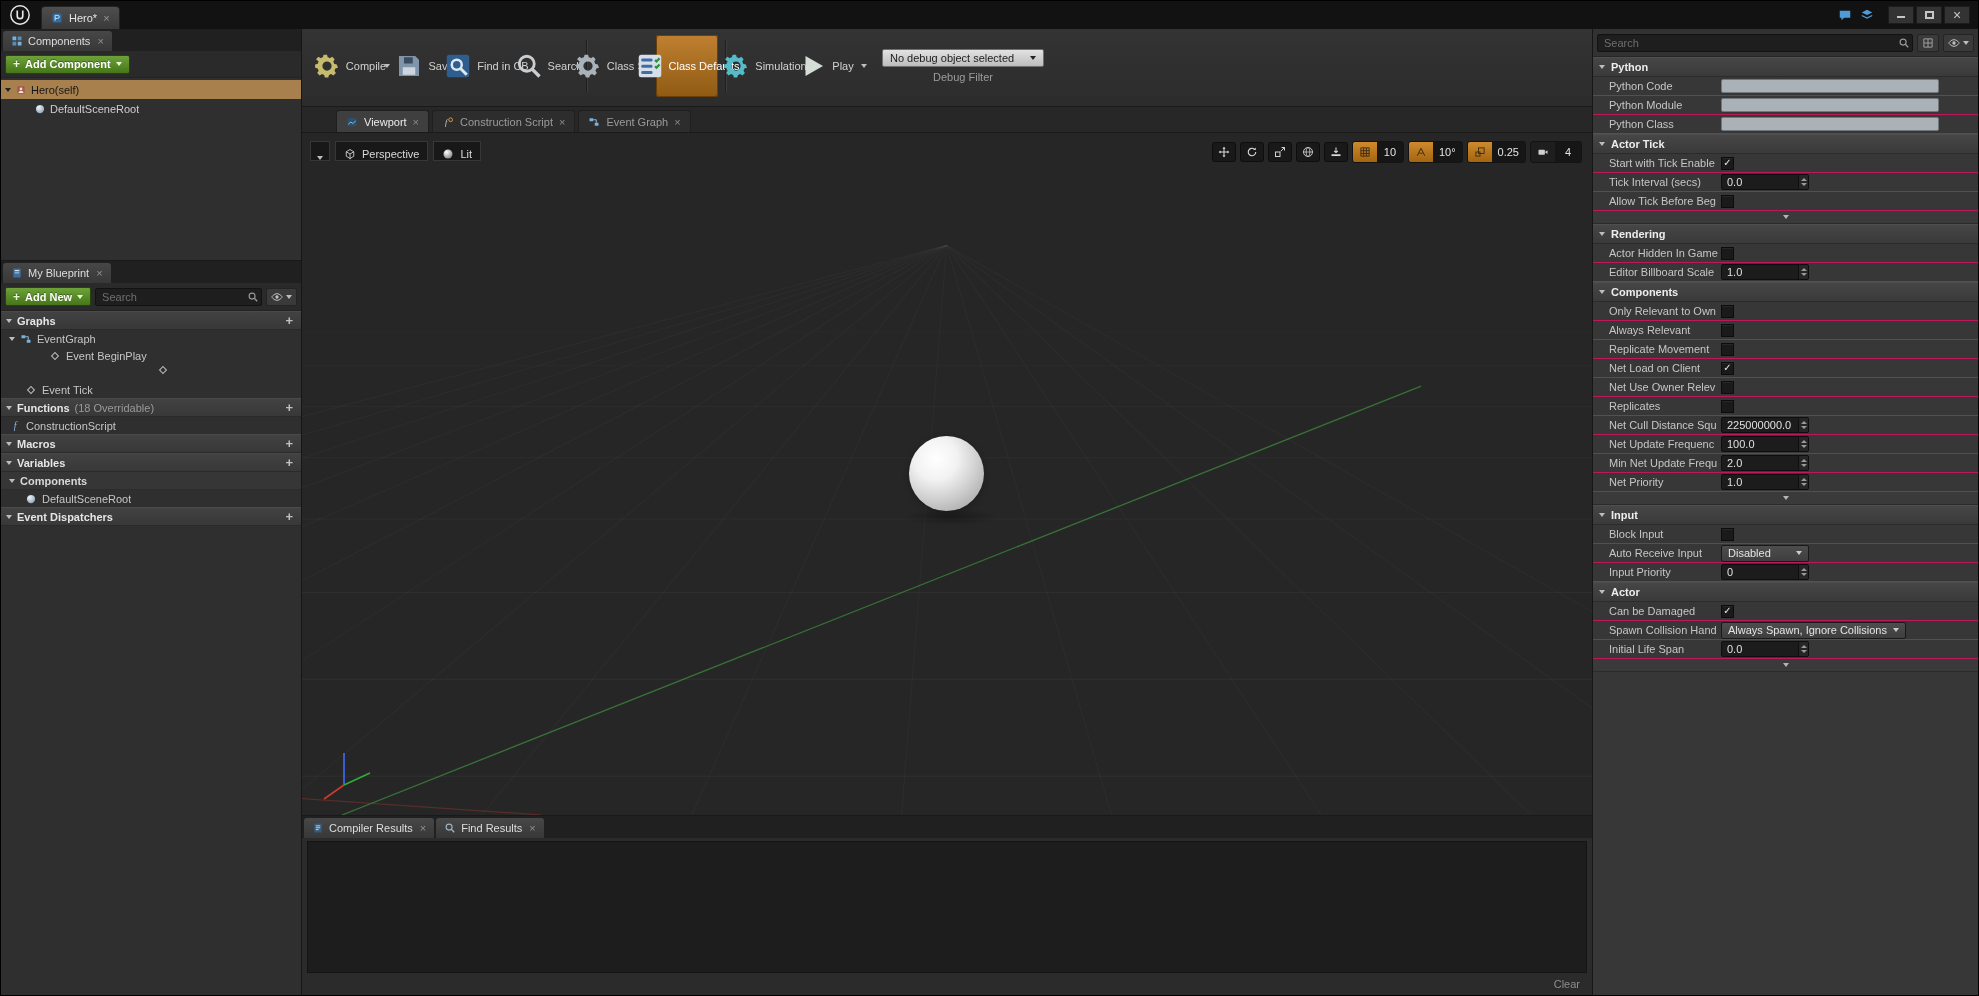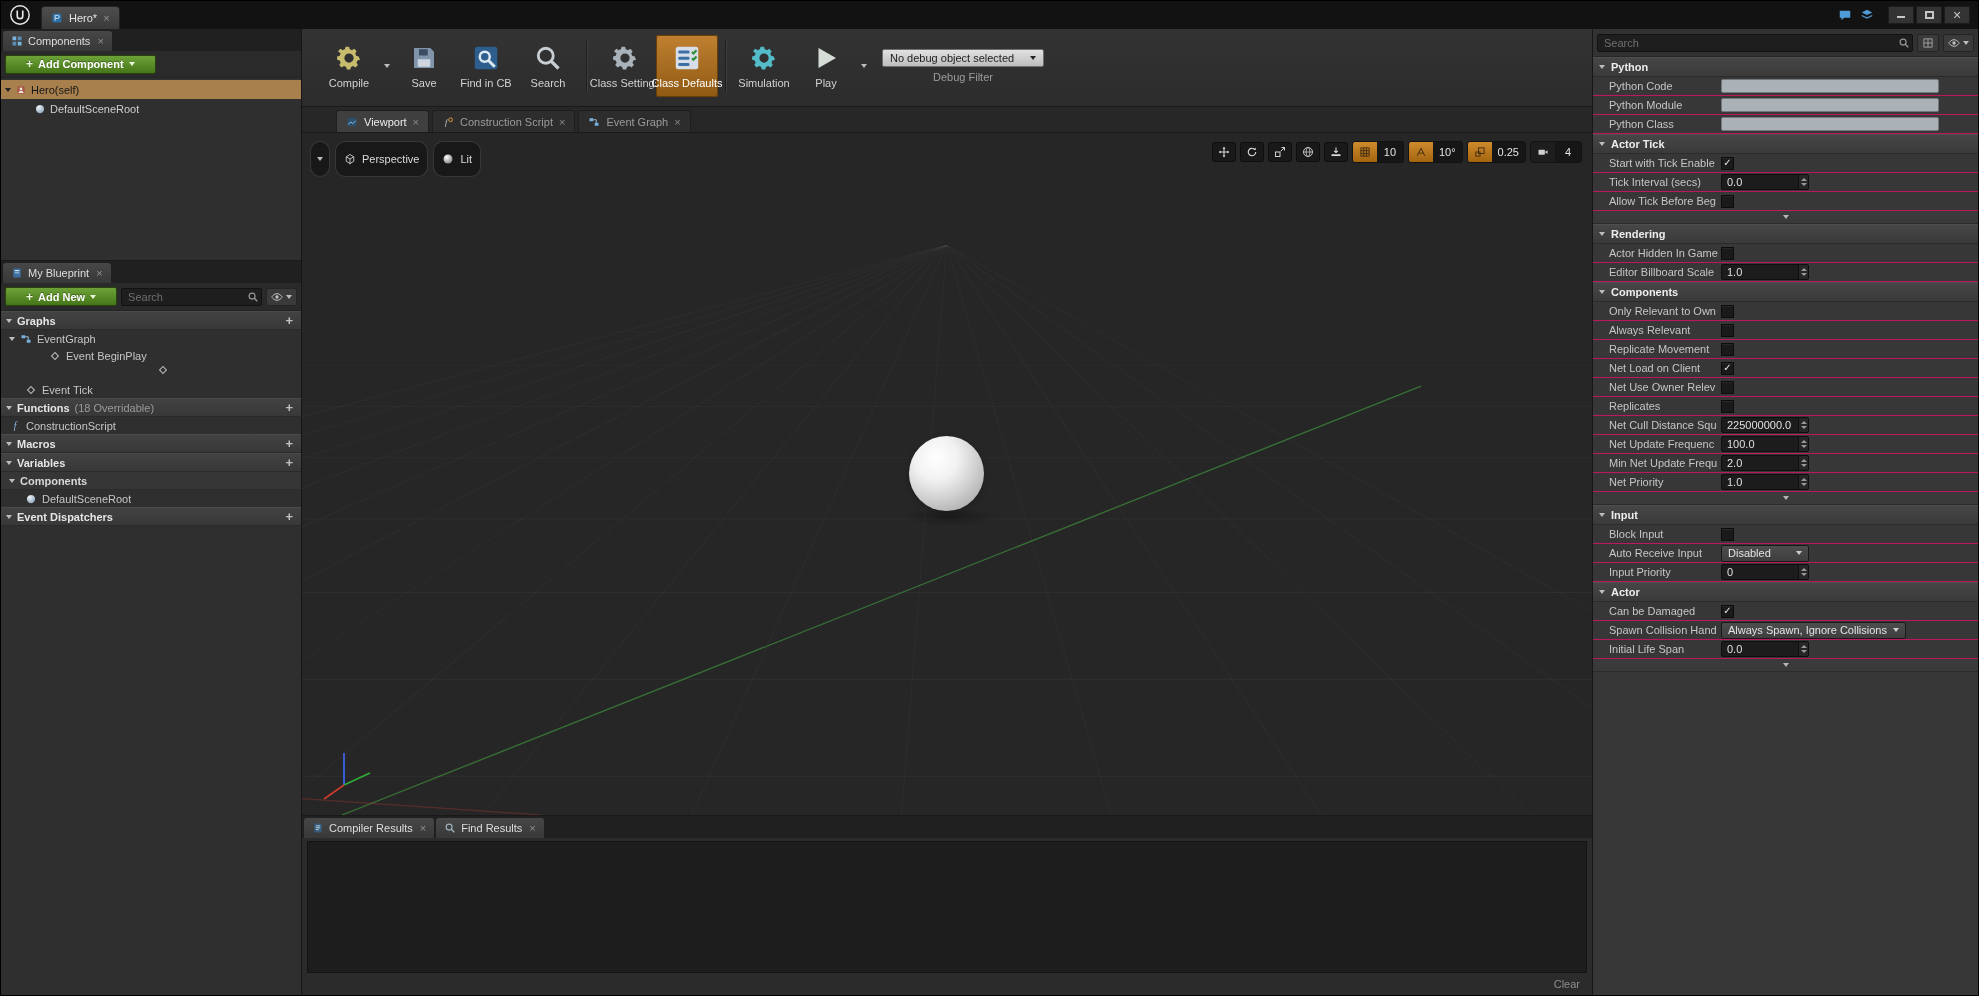--- a/index.html
+++ b/index.html
@@ -40,21 +40,21 @@
 .left-col{width:301px;flex:none;display:flex;flex-direction:column;background:#2f2f2f;border-right:1px solid #161616}
 .center-col{flex:1;min-width:0;display:flex;flex-direction:column;background:#2b2b2b}
 .right-col{width:386px;flex:none;display:flex;flex-direction:column;background:#373737;border-left:1px solid #161616}
 
 .paneltabs{height:22px;flex:none;background:#202020;display:flex;align-items:flex-end;padding-left:2px;gap:2px}
 .ptab{height:20px;background:linear-gradient(#474747,#383838);border-radius:3px 3px 0 0;display:flex;align-items:center;gap:5px;padding:0 8px;color:#dedede}
 .ptab .close{color:#909090;font-size:11px;margin-left:2px}
 
 .comp-panel{height:232px;flex:none;display:flex;flex-direction:column;border-bottom:1px solid #1a1a1a}
 .comp-toolbar{height:27px;flex:none;display:flex;align-items:center;padding:0 4px;background:#2a2a2a;border-bottom:1px solid #232323}
-.btn-green{display:inline-flex;align-items:center;gap:5px;height:19px;padding:0 20px;background:linear-gradient(#6da238,#467619);border:1px solid #27430c;border-radius:2px;color:#fff;font-weight:bold;text-shadow:0 -1px 0 rgba(0,0,0,.35)}
+.btn-green{display:inline-flex;align-items:center;gap:5px;height:19px;padding:0 7px;background:linear-gradient(#6da238,#467619);border:1px solid #27430c;border-radius:2px;color:#fff;font-weight:bold;text-shadow:0 -1px 0 rgba(0,0,0,.35)}
 .btn-green .plus{color:#eaf6da;font-size:12px}
 .btn-green .caret-down{border-top-color:#eaf6da}
 .comp-tree{flex:1;padding-top:2px}
 .trow{height:19px;display:flex;align-items:center;gap:4px;padding-right:4px;color:#cecece}
 .trow.selected{background:#a8804e;color:#161616}
 .caret-spacer{width:9px;flex:none}
 .tlabel{white-space:nowrap;overflow:hidden}
 
 .mbp-panel{flex:1;display:flex;flex-direction:column;min-height:0}
 .mbp-toolbar{height:28px;flex:none;display:flex;align-items:center;gap:4px;padding:0 4px;background:#2a2a2a;border-bottom:1px solid #232323}
@@ -65,42 +65,42 @@
 .mbp-list{flex:1;overflow:hidden}
 .sec-header{height:19px;background:linear-gradient(#424242,#383838);border-top:1px solid #4a4a4a;border-bottom:1px solid #2a2a2a;display:flex;align-items:center;gap:5px;padding:0 5px;font-weight:bold;color:#e6e6e6}
 .sec-suffix{color:#9a9a9a;font-weight:normal;font-size:11px}
 .sec-plus{margin-left:auto;color:#c0c0c0;font-size:13px;font-weight:bold;padding:0 3px}
 .sec-plus::before{content:'+'}
 .mbp-item{height:17px;display:flex;align-items:center;gap:5px;color:#c6c6c6}
 .mbp-item.subheader{font-weight:bold;background:#363636;border-bottom:1px solid #2c2c2c;height:18px;color:#d8d8d8}
 
 .toolbar{height:78px;flex:none;background:linear-gradient(#333,#2c2c2c);border-bottom:1px solid #1a1a1a;display:flex;align-items:center;padding:2px 10px 6px 16px}
 .tb-buttons{display:flex;align-items:center}
-.tbtn{width:62px;height:62px;display:flex;flex-direction:column;align-items:center;justify-content:center;gap:4px;border-radius:3px;padding:3px 2px}
+.tbtn{width:62px;height:62px;display:flex;flex-direction:row;align-items:center;justify-content:center;gap:4px;border-radius:3px;padding:3px 2px}
 .tbtn .lbl{font-size:11px;color:#d2d2d2;white-space:nowrap}
 .tbtn.active{background:linear-gradient(#c08031,#8f5a13);box-shadow:inset 0 0 0 1px #6b3f08}
 .tbtn.active .lbl{color:#fff}
 .tb-dd{width:13px;height:62px;display:flex;align-items:center;justify-content:center}
 .tb-sep{width:1px;height:52px;background:#1f1f1f;box-shadow:1px 0 0 #3d3d3d;margin:0 7px}
 .debug-cluster{display:flex;flex-direction:column;align-items:center;gap:4px;margin-left:12px}
 .debug-dd{height:18px;min-width:162px;background:linear-gradient(#e2e2e2,#bdbdbd);border:1px solid #6f6f6f;border-radius:2px;color:#1d1d1d;display:flex;align-items:center;justify-content:space-between;gap:8px;padding:0 7px}
 .debug-filter{color:#9c9c9c}
 
 .edit-tabs{height:26px;flex:none;background:#272727;border-bottom:1px solid #191919;display:flex;align-items:flex-end;gap:3px;padding-left:34px}
 .etab{height:22px;border-radius:3px 3px 0 0;display:flex;align-items:center;gap:6px;padding:0 9px;border:1px solid #1f1f1f;border-bottom:none}
 .etab.active{background:#3f3f3f;color:#ececec}
 .etab:not(.active){background:#2d2d2d;color:#9b9b9b}
 .etab .close{color:#8a8a8a}
 
 .viewport{flex:1;position:relative;min-height:0;background:#262626;overflow:hidden}
 .scene{position:absolute;inset:0;width:100%;height:100%}
 .sphere{position:absolute;left:50%;top:50%;width:75px;height:75px;margin:-38px 0 0 -38px;border-radius:50%;background:radial-gradient(circle at 36% 30%,#ffffff 0%,#f2f2f2 30%,#cfcfcf 58%,#969696 100%);box-shadow:0 2px 6px rgba(0,0,0,.25)}
 .sphere-shadow{position:absolute;left:50%;top:calc(50% + 34px);width:96px;height:18px;margin-left:-44px;background:radial-gradient(ellipse at center,rgba(0,0,0,.30),rgba(0,0,0,0) 70%)}
 .vp-topleft{position:absolute;top:8px;left:8px;display:flex;gap:5px;align-items:center}
-.vp-btn{height:36px;background:rgba(12,12,12,.55);border:1px solid rgba(82,82,82,.55);border-radius:10px;color:#dadada;display:flex;align-items:center;gap:6px;padding:0 8px}
+.vp-btn{height:20px;background:rgba(12,12,12,.55);border:1px solid rgba(82,82,82,.55);border-radius:0;color:#dadada;display:flex;align-items:flex-end;gap:6px;padding:0 8px}
 .vp-btn.sq{width:20px;padding:0;justify-content:center}
 .vp-topright{position:absolute;top:8px;right:10px;display:flex;gap:4px;align-items:center}
 .vtool{width:24px;height:20px;background:rgba(15,15,15,.55);border:1px solid rgba(0,0,0,.4);border-radius:3px;display:flex;align-items:center;justify-content:center}
 .vchip{display:flex;border-radius:3px;overflow:hidden;border:1px solid rgba(0,0,0,.5)}
 .vchip .icbox{width:24px;height:20px;display:flex;align-items:center;justify-content:center;background:rgba(25,25,25,.6)}
 .vchip.orange .icbox{background:linear-gradient(#cf8a2d,#a3650f)}
 .vchip .val{min-width:26px;padding:0 6px;background:rgba(12,12,12,.6);color:#e3e3e3;display:flex;align-items:center;justify-content:center}
 .gizmo{position:absolute;left:12px;bottom:8px}
 
 .bottom-panel{height:180px;flex:none;display:flex;flex-direction:column;background:#2b2b2b;border-top:1px solid #191919}

